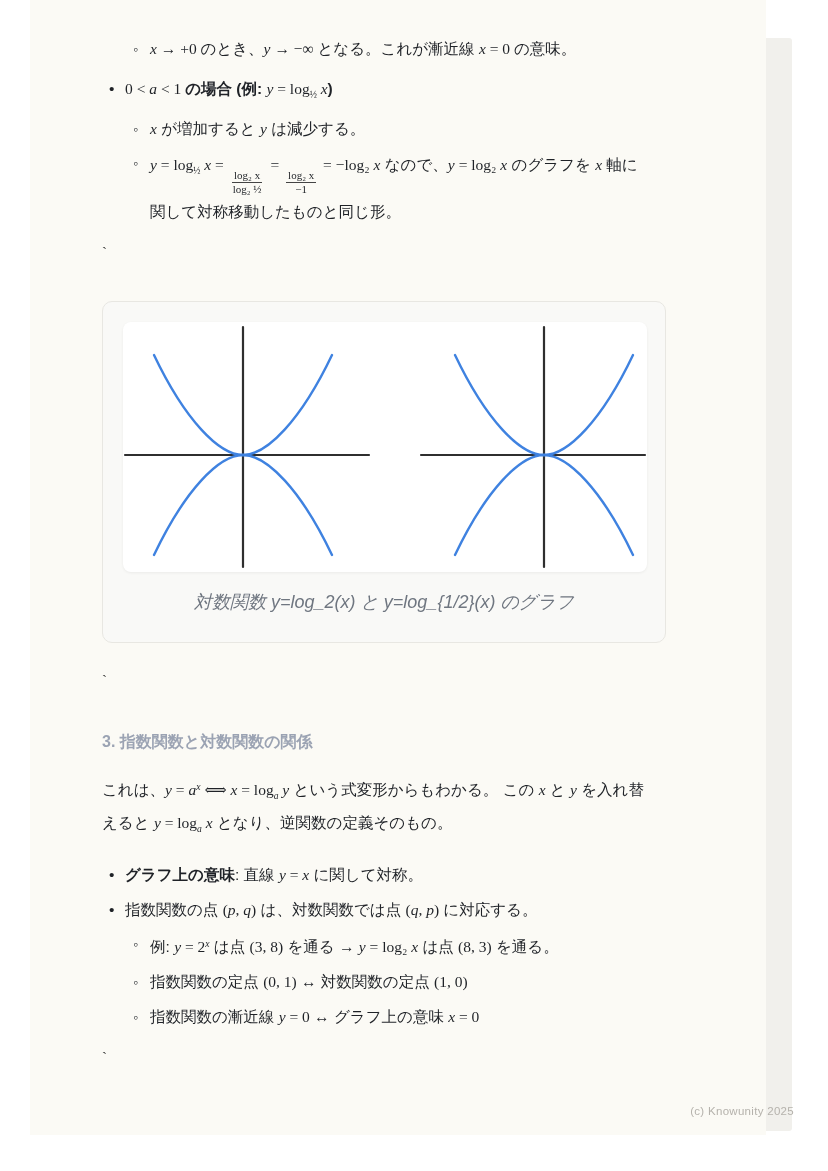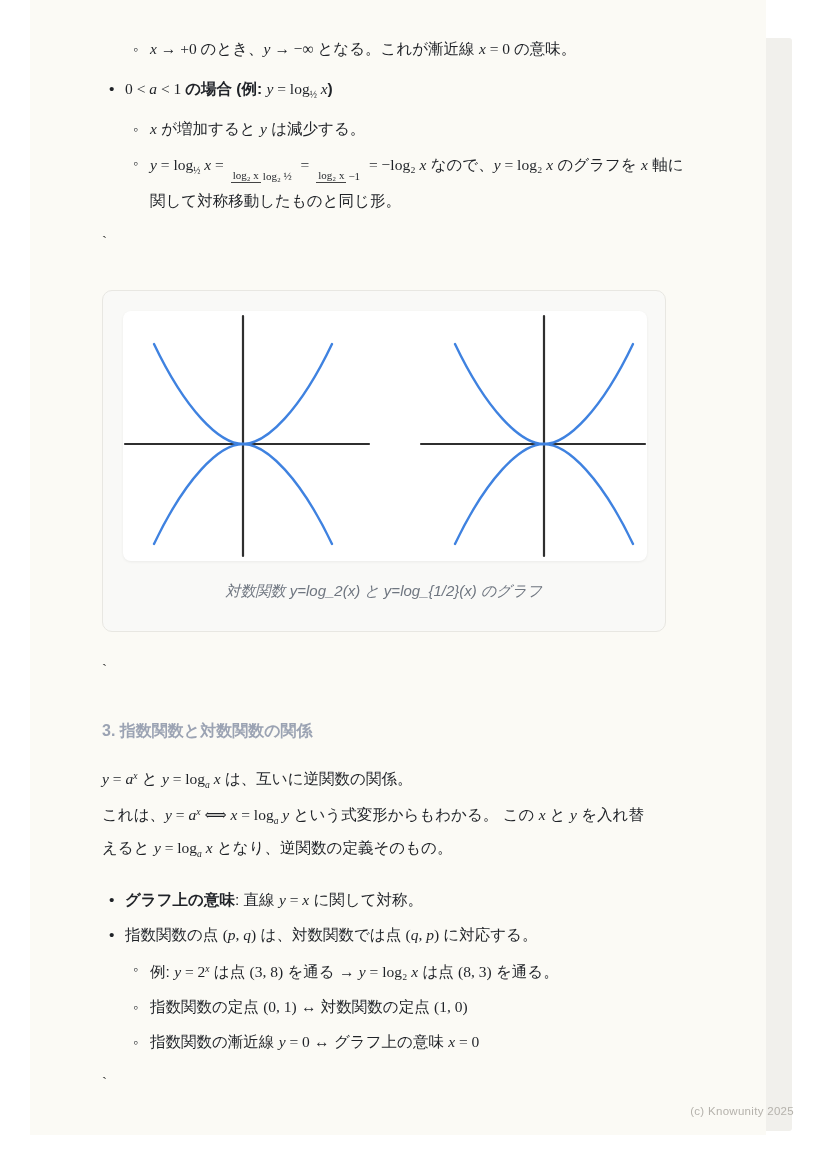--- a/index.html
+++ b/index.html
@@ -22,42 +22,42 @@
   .tall .line{line-height:30px;}
 
   
   .seg-t{}
   .seg-b{font-weight:700;}
   .seg-m{font-family:"Liberation Serif","DejaVu Serif",serif;font-style:italic;}
   .seg-r{font-family:"Liberation Serif","DejaVu Serif",serif;}
   .seg-sub{font-family:"Liberation Serif","DejaVu Serif",serif;font-size:62%;vertical-align:-0.4em;}
   .seg-subi{font-family:"Liberation Serif","DejaVu Serif",serif;font-style:italic;font-size:62%;vertical-align:-0.4em;}
   .seg-supi{font-family:"Liberation Serif","DejaVu Serif",serif;font-style:italic;font-size:62%;vertical-align:0.5em;}
-  .frac{display:inline-flex;flex-direction:row;align-items:center;
+  .frac{display:inline-flex;flex-direction:column;align-items:center;
         font-family:"Liberation Serif","DejaVu Serif",serif;font-size:11px;line-height:1.2;
         vertical-align:-0.85em;margin:0 3px;}
   .frac .fn{border-bottom:1px solid #444;padding:0 2px;}
   .frac .fd{padding:0 2px;}
 
   .tick{font-family:"Liberation Serif","DejaVu Serif",serif;font-size:15px;color:#333;
         margin:14px 0 0 0;line-height:22px;}
   .tick2{margin-top:26px;}
   .tick3{margin-top:16px;}
 
   
   .fig-card{margin:38px 0 0 0;width:564px;box-sizing:border-box;
             background:#f9f9f7;border:1px solid #e8e7e2;border-radius:10px;
             padding:20px 20px 30px 20px;}
   .fig-panel{width:524px;height:250px;background:#ffffff;border-radius:8px;
              box-shadow:0 1px 3px rgba(0,0,0,0.06);margin:0 auto;}
   .fig-panel svg{display:block;width:524px;height:250px;}
   .axis{stroke:#2f2f2f;stroke-width:2.2;stroke-linecap:round;}
   .curve{stroke:#3f82e0;stroke-width:2.4;fill:none;stroke-linecap:round;}
   .fig-caption{margin-top:20px;text-align:center;font-style:italic;
-               color:#6f7680;font-size:15px;line-height:20px;}
+               color:#6f7680;font-size:18px;line-height:20px;}
 
   .h3{margin:36px 0 0 0;font-size:16px;line-height:30px;font-weight:700;color:#9ba3b3;}
   .para{margin:16px 0 0 0;}
   .para .line{line-height:27.5px;}
   .b2{margin-top:16px;}
 
   .footer{position:absolute;right:-28px;bottom:18px;font-size:11.5px;color:#b5b2ac;
           z-index:3;letter-spacing:0.3px;margin-left:24px;}
 </style>
 </head>
@@ -112,21 +112,20 @@
           </svg>
         </div>
         <figcaption class="fig-caption">対数関数 y=log_2(x) と y=log_{1/2}(x) のグラフ</figcaption>
       </figure>
 
       <p class="tick tick2">`</p>
 
       <h3 class="h3">3. 指数関数と対数関数の関係</h3>
 
       <div class="para">
-        <div class="line"><span class="seg-m">y</span><span class="seg-r"> = </span><span class="seg-m">a</span><span class="seg-supi">x</span><span class="seg-t"> と </span><span class="seg-m">y</span><span class="seg-r"> = log</span><span class="seg-subi">a</span><span class="seg-r"> </span><span class="seg-m">x</span><span class="seg-t"> は、互いに逆関数の関係。</span></div>
         <div class="line"><span class="seg-t">これは、</span><span class="seg-m">y</span><span class="seg-r"> = </span><span class="seg-m">a</span><span class="seg-supi">x</span><span class="seg-r"> ⟺ </span><span class="seg-m">x</span><span class="seg-r"> = log</span><span class="seg-subi">a</span><span class="seg-r"> </span><span class="seg-m">y</span><span class="seg-t"> という式変形からもわかる。 この </span><span class="seg-m">x</span><span class="seg-t"> と </span><span class="seg-m">y</span><span class="seg-t"> を入れ替</span></div>
         <div class="line"><span class="seg-t">えると </span><span class="seg-m">y</span><span class="seg-r"> = log</span><span class="seg-subi">a</span><span class="seg-r"> </span><span class="seg-m">x</span><span class="seg-t"> となり、逆関数の定義そのもの。</span></div>
       </div>
 
       <ul class="list b2">
         <li class="li" style="margin-top:20px;"><span class="seg-b">グラフ上の意味</span><span class="seg-t">: 直線 </span><span class="seg-m">y</span><span class="seg-r"> = </span><span class="seg-m">x</span><span class="seg-t"> に関して対称。</span></li>
         <li class="li" style="margin-top:9px;"><span class="seg-t">指数関数の点 </span><span class="seg-r">(</span><span class="seg-m">p</span><span class="seg-r">, </span><span class="seg-m">q</span><span class="seg-r">)</span><span class="seg-t"> は、対数関数では点 </span><span class="seg-r">(</span><span class="seg-m">q</span><span class="seg-r">, </span><span class="seg-m">p</span><span class="seg-r">)</span><span class="seg-t"> に対応する。</span></li>
         <li class="subli"><span class="seg-t">例: </span><span class="seg-m">y</span><span class="seg-r"> = 2</span><span class="seg-supi">x</span><span class="seg-t"> は点 </span><span class="seg-r">(3, 8)</span><span class="seg-t"> を通る → </span><span class="seg-m">y</span><span class="seg-r"> = log₂ </span><span class="seg-m">x</span><span class="seg-t"> は点 </span><span class="seg-r">(8, 3)</span><span class="seg-t"> を通る。</span></li>
         <li class="subli" style="margin-top:9px;"><span class="seg-t">指数関数の定点 </span><span class="seg-r">(0, 1)</span><span class="seg-t"> ↔ 対数関数の定点 </span><span class="seg-r">(1, 0)</span></li>
         <li class="subli" style="margin-top:9px;"><span class="seg-t">指数関数の漸近線 </span><span class="seg-m">y</span><span class="seg-r"> = 0</span><span class="seg-t"> ↔ グラフ上の意味 </span><span class="seg-m">x</span><span class="seg-r"> = 0</span></li>

